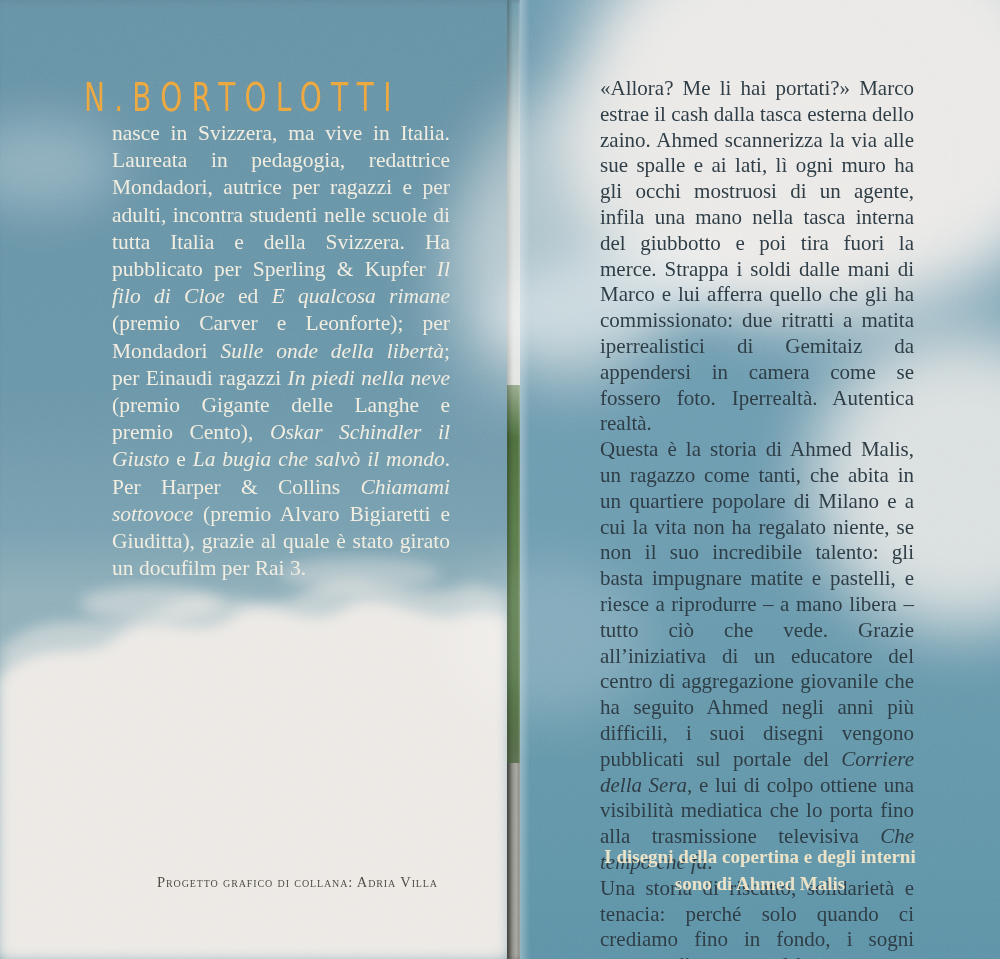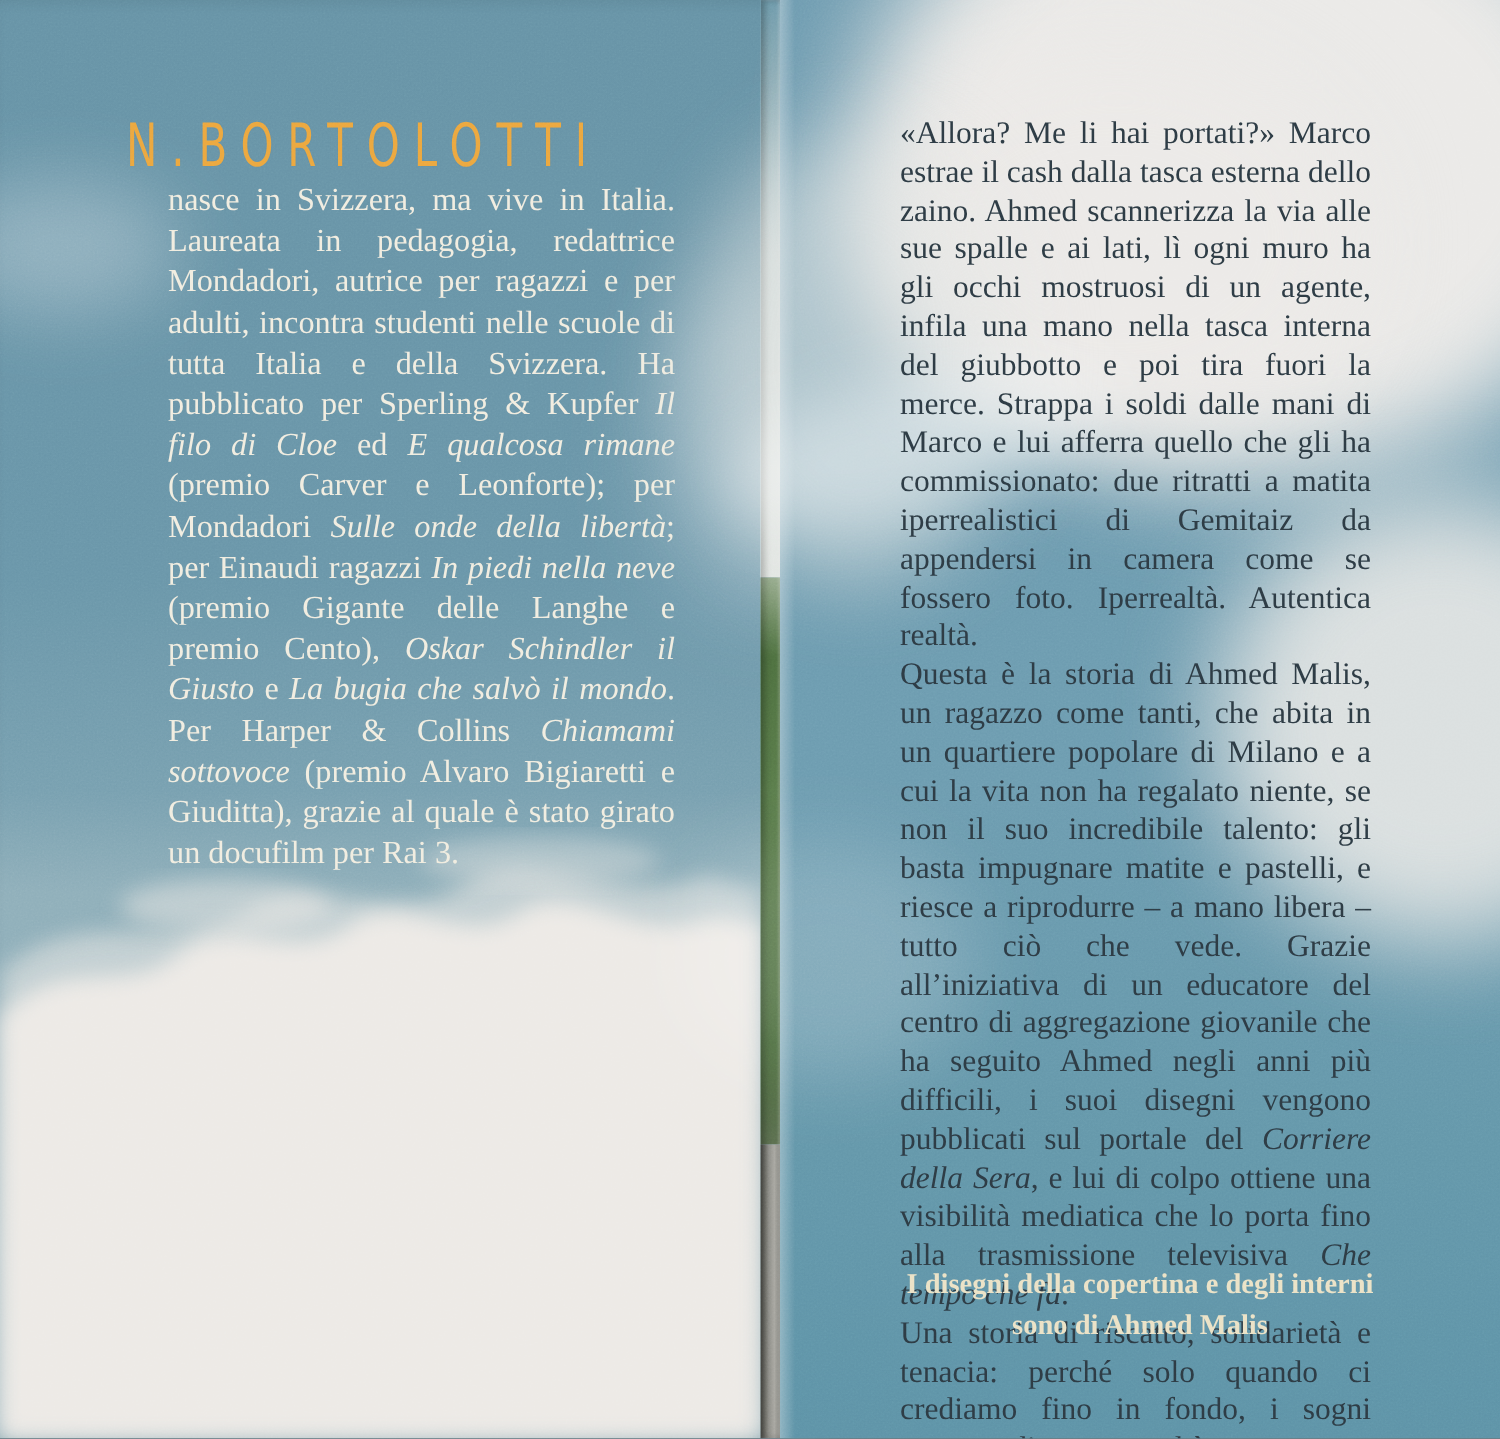--- a/index.html
+++ b/index.html
@@ -118,20 +118,21 @@
       <path filter="url(#softblur)" fill="#edeae6" d="M0,150 C40,105 80,135 115,110 C150,75 190,115 230,90 C265,60 305,105 345,80 C380,55 425,100 465,85 C485,78 500,90 507,85 L507,430 L0,430 Z"></path>
       <ellipse cx="150" cy="75" rx="70" ry="18" fill="#edeae6" opacity="0.5" filter="url(#softblur)"></ellipse>
       <ellipse cx="360" cy="45" rx="80" ry="16" fill="#edeae6" opacity="0.4" filter="url(#softblur)"></ellipse>
     </svg>
 
     <div class="author-title">N.BORTOLOTTI</div>
 
     <div class="bio"><span>nasce in Svizzera, ma vive in Italia. Laureata in pedagogia, redattrice Mondadori, autrice per ragazzi e per adulti, incontra studenti nelle scuole di tutta Italia e della Svizzera. Ha pubblicato per Sperling &amp; Kupfer </span><i>Il filo di Cloe</i><span> ed </span><i>E qualcosa rimane</i><span> (premio Carver e Leonforte); per Mondadori </span><i>Sulle onde della libertà</i><span>; per Einaudi ragazzi </span><i>In piedi nella neve</i><span> (premio Gigante delle Langhe e premio Cento), </span><i>Oskar Schindler il Giusto</i><span> e </span><i>La bugia che salvò il mondo</i><span>. Per Harper &amp; Collins </span><i>Chiamami sottovoce</i><span> (premio Alvaro Bigiaretti e Giuditta), grazie al quale è stato girato un docufilm per Rai 3.</span></div>
 
     <div class="credits-left">
+      <div>Progetto grafico di collana: Adria Villa</div>
     </div>
   </div>
 
   <div class="spine">
     <div class="spine-sky"></div>
     <div class="spine-tree"></div>
     <div class="spine-pole"></div>
   </div>
 
   <div class="right-flap">

